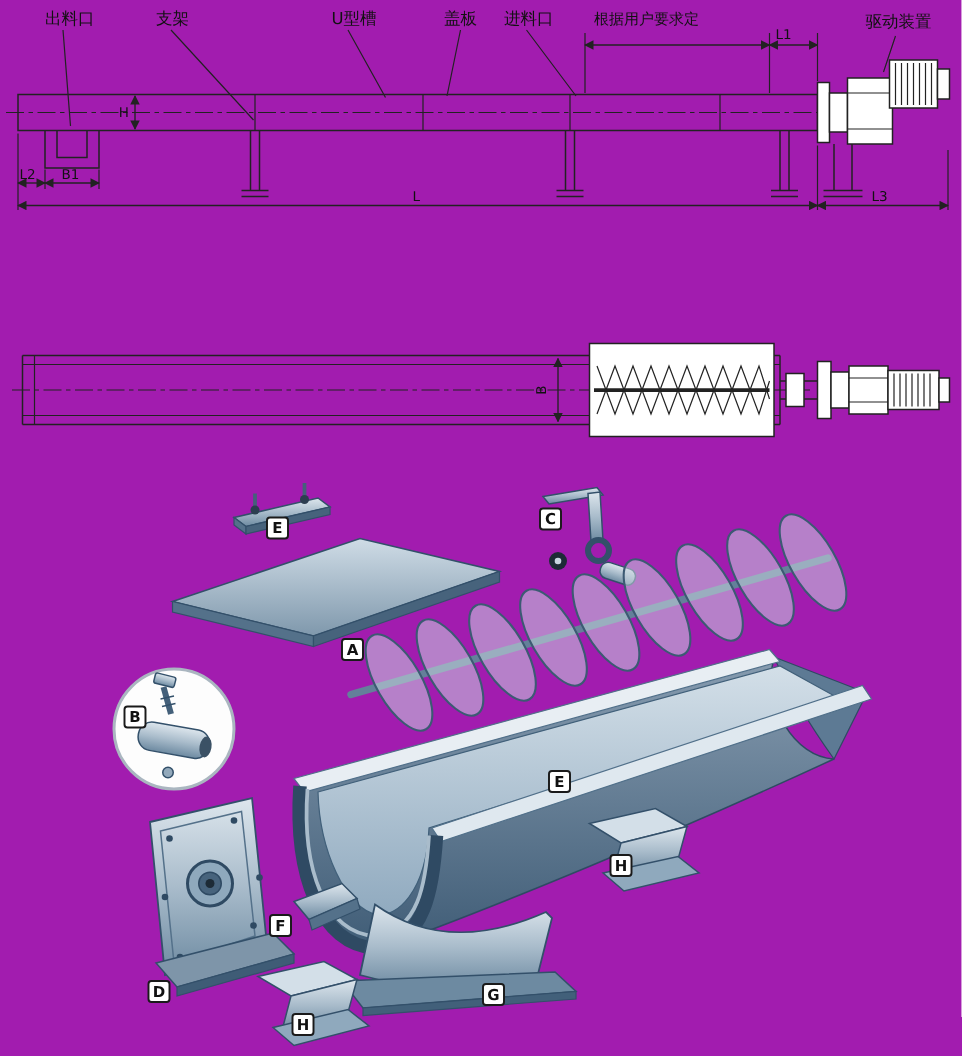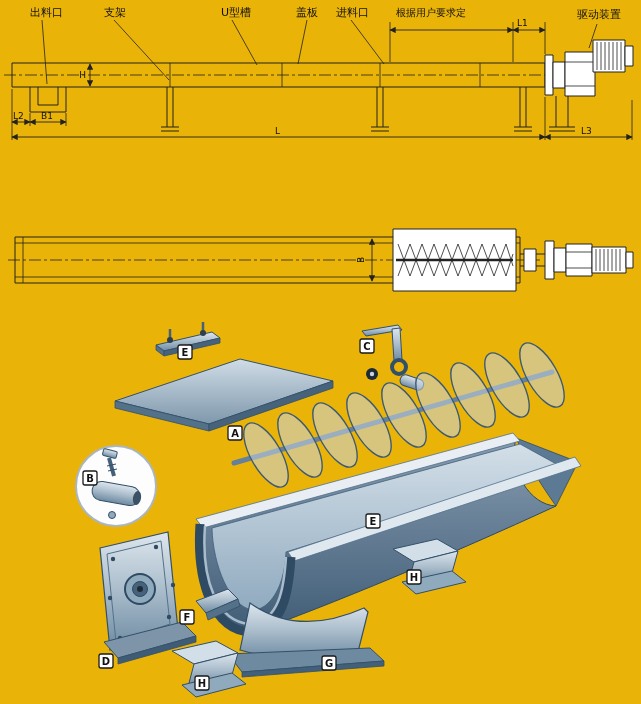--- a/index.html
+++ b/index.html
@@ -1,17 +1,17 @@
 <!DOCTYPE html>
 <html><head>
 <meta charset="utf-8">
 <style>
   html,body{margin:0;padding:0;background:#fff;}
   body{width:641px;height:704px;overflow:hidden;}
-  #stage{width:641px;height:704px;position:relative;background:#eab308;}
+  #stage{width:641px;height:704px;position:relative;background:#a21caf;}
   svg{display:block;}
   svg text{font-family:"DejaVu Sans","Liberation Sans",sans-serif;}
   .cn{font-size:11px;fill:#111;}
   .cns{font-size:10px;fill:#111;}
   .dim{font-size:9px;fill:#111;}
   .plbl{font-size:10px;font-weight:bold;fill:#111;}
   .ln{fill:none;stroke:#222;stroke-width:1;}
   .thin{stroke-width:0.8;}
   .cl{fill:none;stroke:#222;stroke-width:0.8;stroke-dasharray:12 3 3 3;}
   .fw{fill:#fff;stroke:#222;stroke-width:1;}

